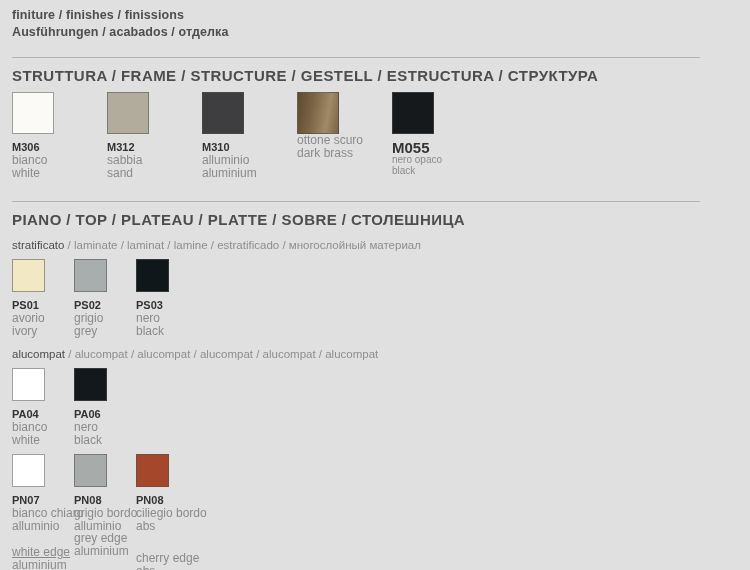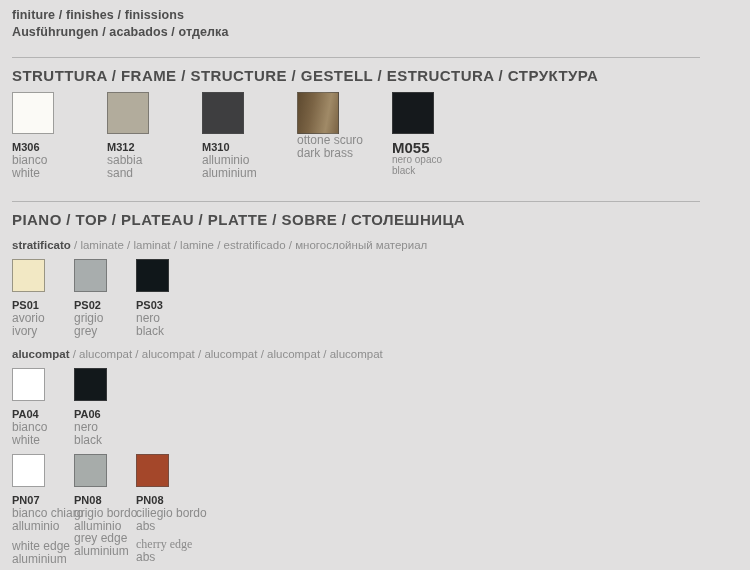--- a/index.html
+++ b/index.html
@@ -56,21 +56,21 @@
   }
 
   
   .group-header {
     font-size: 11.5px;
     color: #8e8e8e;
     white-space: nowrap;
     padding-top: 11px;
   }
   .group-header .strong {
-    font-weight: bold;
+    font-weight: normal;
     color: #4d4d4d;
   }
 
   
   .swatch-row {
     display: flex;
     align-items: flex-start;
   }
 
   .swatch-cell {
@@ -233,37 +233,37 @@
 
   <div class="spacer-8"></div>
 
   <div class="swatch-row row-top row-wide">
 
     <div class="swatch-cell">
       <span class="chip" style="background:#ffffff;"></span>
       <div class="code">PN07</div>
       <div class="desc">bianco chiaro</div>
       <div class="desc">alluminio</div>
-      <div class="desc gap" style="margin-top:8px;">white edge</div>
+      <div class="desc gap" style="margin-top:14px;text-decoration:underline;">white edge</div>
       <div class="desc">aluminium</div>
     </div>
 
     <div class="swatch-cell">
       <span class="chip" style="background:#a7acaa;"></span>
       <div class="code">PN08</div>
       <div class="desc">grigio bordo</div>
       <div class="desc">alluminio</div>
       <div class="desc gap" style="">grey edge</div>
       <div class="desc">aluminium</div>
     </div>
 
     <div class="swatch-cell">
       <span class="chip" style="background:#a4472a;"></span>
       <div class="code">PN08</div>
       <div class="desc">ciliegio bordo</div>
       <div class="desc">abs</div>
-      <div class="desc gap" style="margin-top:6px;font-family:Liberation Serif, serif;">cherry edge</div>
+      <div class="desc gap" style="margin-top:20px;">cherry edge</div>
       <div class="desc">abs</div>
     </div>
 
   </div>
 
 </div>
 
 </body></html>

